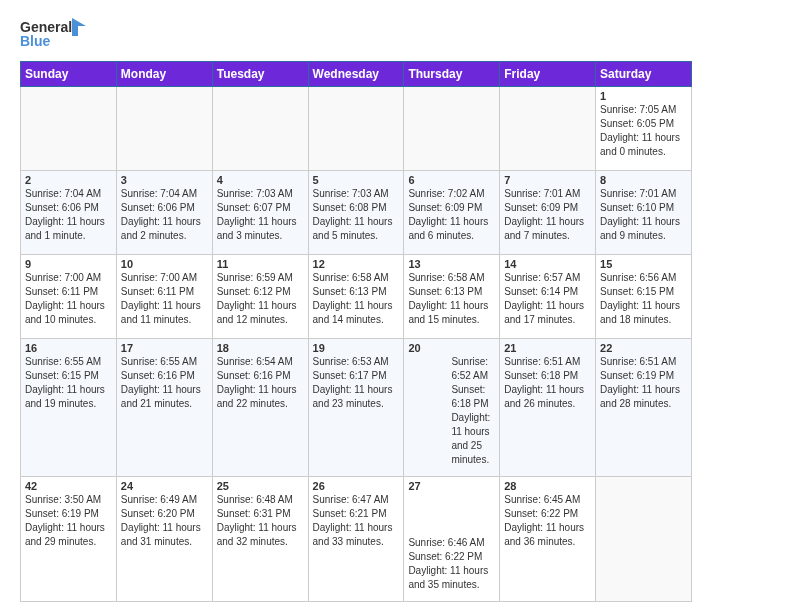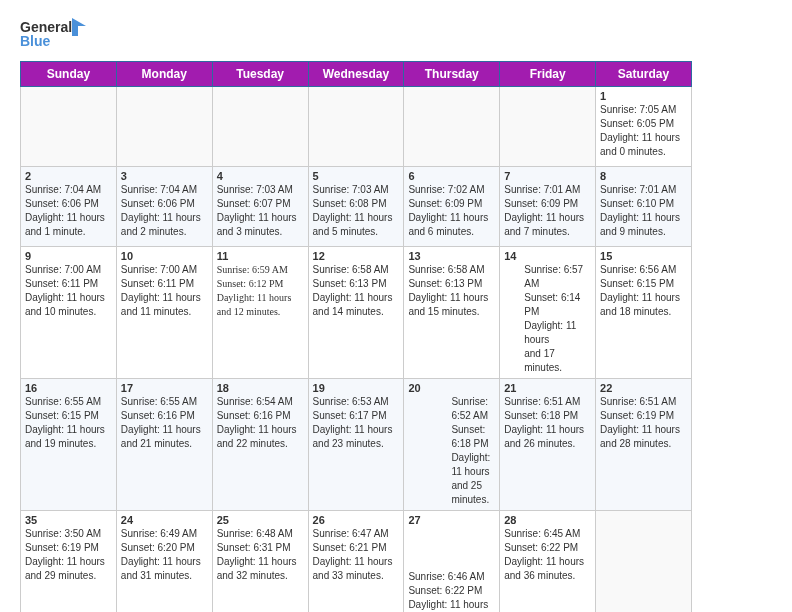--- a/index.html
+++ b/index.html
@@ -42,27 +42,27 @@
       color: #555;
     }
     .calendar {
       flex: 1;
       border: 1px solid #ccc;
       border-collapse: collapse;
       width: 100%;
       table-layout: fixed;
     }
     .calendar thead tr th {
-      background-color: #a21caf;
+      background-color: #6d28d9;
       color: #fff;
       font-size: 12px;
       font-weight: bold;
       padding: 5px 4px;
       border: 1px solid #2d6aa0;
-      text-align: center;
+      text-align: left;
     }
     .calendar tbody tr td {
       border: 1px solid #ccc;
       vertical-align: top;
       padding: 3px 4px;
       font-size: 9.5px;
       color: #333;
       background: #fff;
       height: 80px;
     }
@@ -191,42 +191,42 @@
           </td>
           <td>
             <span class="day-num">10</span>
             <div class="day-info" style="white-space: pre-line;">Sunrise: 7:00 AM
 Sunset: 6:11 PM
 Daylight: 11 hours
 and 11 minutes.</div>
           </td>
           <td>
             <span class="day-num">11</span>
-            <div class="day-info" style="white-space: pre-line; font-family: Liberation Serif, serif;">Sunrise: 6:59 AM
+            <div class="day-info" style="white-space: pre-line;">Sunrise: 6:59 AM
 Sunset: 6:12 PM
 Daylight: 11 hours
 and 12 minutes.</div>
           </td>
           <td>
             <span class="day-num">12</span>
             <div class="day-info" style="white-space: pre-line;">Sunrise: 6:58 AM
 Sunset: 6:13 PM
 Daylight: 11 hours
 and 14 minutes.</div>
           </td>
           <td>
             <span class="day-num">13</span>
             <div class="day-info" style="white-space: pre-line;">Sunrise: 6:58 AM
 Sunset: 6:13 PM
 Daylight: 11 hours
 and 15 minutes.</div>
           </td>
           <td>
             <span class="day-num">14</span>
-            <div class="day-info" style="white-space: pre-line; margin-left: 20px;">Sunrise: 6:57 AM
+            <div class="day-info" style="white-space: pre-line;">Sunrise: 6:57 AM
 Sunset: 6:14 PM
 Daylight: 11 hours
 and 17 minutes.</div>
           </td>
           <td>
             <span class="day-num">15</span>
             <div class="day-info" style="white-space: pre-line;">Sunrise: 6:56 AM
 Sunset: 6:15 PM
 Daylight: 11 hours
 and 18 minutes.</div>
@@ -278,21 +278,21 @@
           <td>
             <span class="day-num">22</span>
             <div class="day-info" style="white-space: pre-line;">Sunrise: 6:51 AM
 Sunset: 6:19 PM
 Daylight: 11 hours
 and 28 minutes.</div>
           </td>
         </tr>
         <tr>
           <td>
-            <span class="day-num">35</span>
+            <span class="day-num">42</span>
             <div class="day-info" style="white-space: pre-line;">Sunrise: 3:50 AM
 Sunset: 6:19 PM
 Daylight: 11 hours
 and 29 minutes.</div>
           </td>
           <td>
             <span class="day-num">24</span>
             <div class="day-info" style="white-space: pre-line;">Sunrise: 6:49 AM
 Sunset: 6:20 PM
 Daylight: 11 hours

